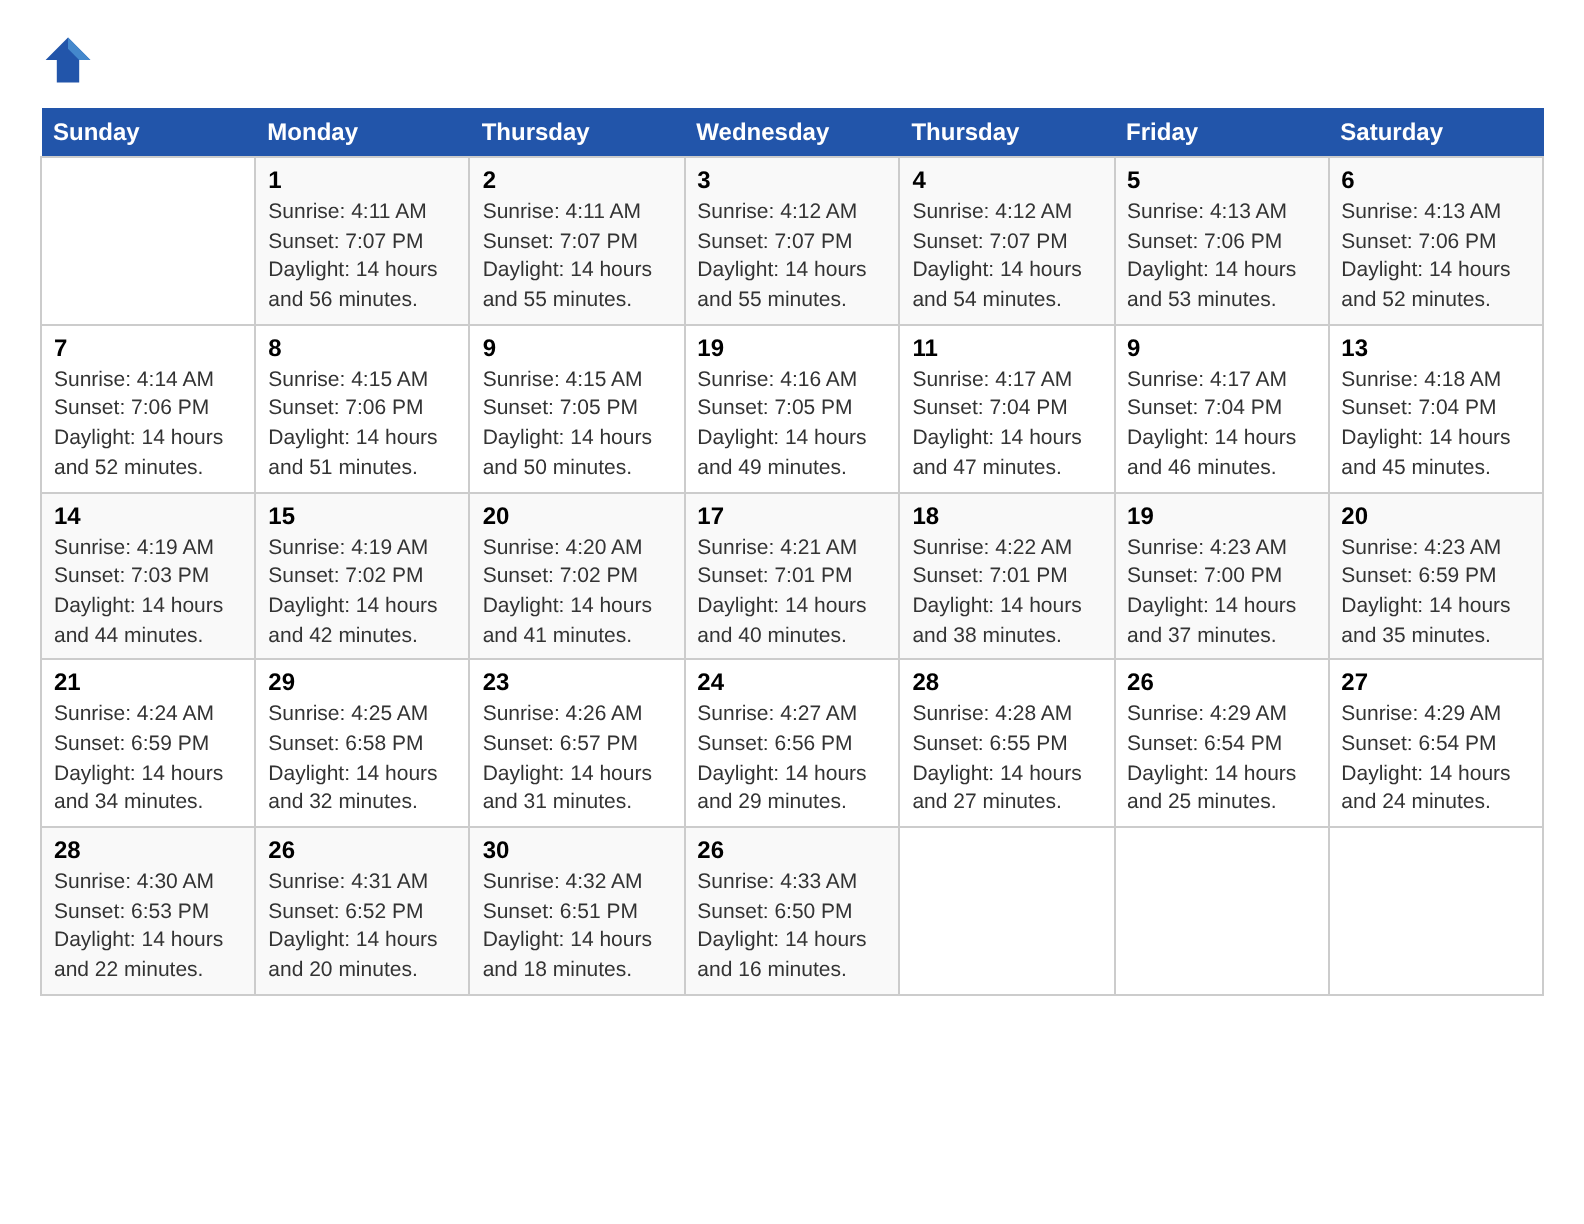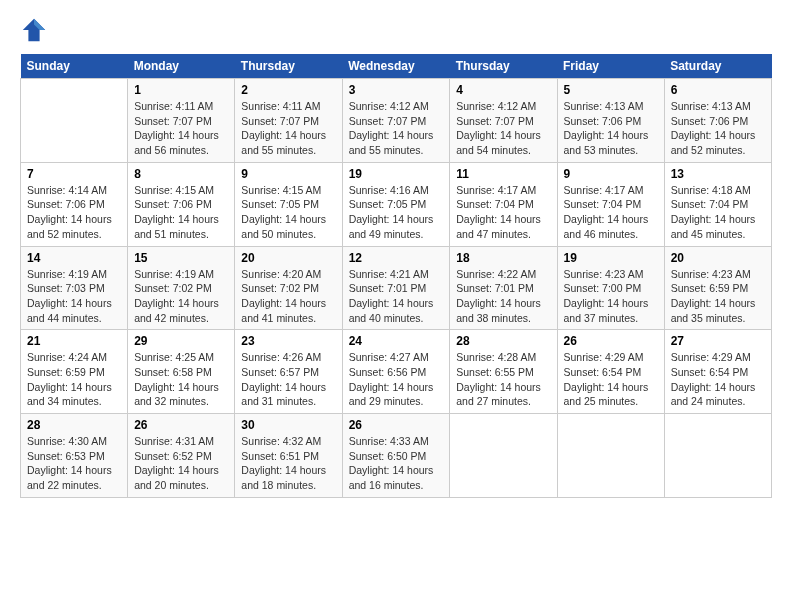--- a/index.html
+++ b/index.html
@@ -138,21 +138,21 @@
           <td><span class="day-number">9</span><span class="day-info">Sunrise: 4:15 AM<br>Sunset: 7:05 PM<br>Daylight: 14 hours and 50 minutes.</span></td>
           <td><span class="day-number">19</span><span class="day-info">Sunrise: 4:16 AM<br>Sunset: 7:05 PM<br>Daylight: 14 hours and 49 minutes.</span></td>
           <td><span class="day-number">11</span><span class="day-info">Sunrise: 4:17 AM<br>Sunset: 7:04 PM<br>Daylight: 14 hours and 47 minutes.</span></td>
           <td><span class="day-number">9</span><span class="day-info">Sunrise: 4:17 AM<br>Sunset: 7:04 PM<br>Daylight: 14 hours and 46 minutes.</span></td>
           <td><span class="day-number">13</span><span class="day-info">Sunrise: 4:18 AM<br>Sunset: 7:04 PM<br>Daylight: 14 hours and 45 minutes.</span></td>
         </tr>
         <tr>
           <td><span class="day-number">14</span><span class="day-info">Sunrise: 4:19 AM<br>Sunset: 7:03 PM<br>Daylight: 14 hours and 44 minutes.</span></td>
           <td><span class="day-number">15</span><span class="day-info">Sunrise: 4:19 AM<br>Sunset: 7:02 PM<br>Daylight: 14 hours and 42 minutes.</span></td>
           <td><span class="day-number">20</span><span class="day-info">Sunrise: 4:20 AM<br>Sunset: 7:02 PM<br>Daylight: 14 hours and 41 minutes.</span></td>
-          <td><span class="day-number">12</span><span class="day-info">Sunrise: 4:21 AM<br>Sunset: 7:01 PM<br>Daylight: 14 hours and 40 minutes.</span></td>
+          <td><span class="day-number">17</span><span class="day-info">Sunrise: 4:21 AM<br>Sunset: 7:01 PM<br>Daylight: 14 hours and 40 minutes.</span></td>
           <td><span class="day-number">18</span><span class="day-info">Sunrise: 4:22 AM<br>Sunset: 7:01 PM<br>Daylight: 14 hours and 38 minutes.</span></td>
           <td><span class="day-number">19</span><span class="day-info">Sunrise: 4:23 AM<br>Sunset: 7:00 PM<br>Daylight: 14 hours and 37 minutes.</span></td>
           <td><span class="day-number">20</span><span class="day-info">Sunrise: 4:23 AM<br>Sunset: 6:59 PM<br>Daylight: 14 hours and 35 minutes.</span></td>
         </tr>
         <tr>
           <td><span class="day-number">21</span><span class="day-info">Sunrise: 4:24 AM<br>Sunset: 6:59 PM<br>Daylight: 14 hours and 34 minutes.</span></td>
           <td><span class="day-number">29</span><span class="day-info">Sunrise: 4:25 AM<br>Sunset: 6:58 PM<br>Daylight: 14 hours and 32 minutes.</span></td>
           <td><span class="day-number">23</span><span class="day-info">Sunrise: 4:26 AM<br>Sunset: 6:57 PM<br>Daylight: 14 hours and 31 minutes.</span></td>
           <td><span class="day-number">24</span><span class="day-info">Sunrise: 4:27 AM<br>Sunset: 6:56 PM<br>Daylight: 14 hours and 29 minutes.</span></td>
           <td><span class="day-number">28</span><span class="day-info">Sunrise: 4:28 AM<br>Sunset: 6:55 PM<br>Daylight: 14 hours and 27 minutes.</span></td>

